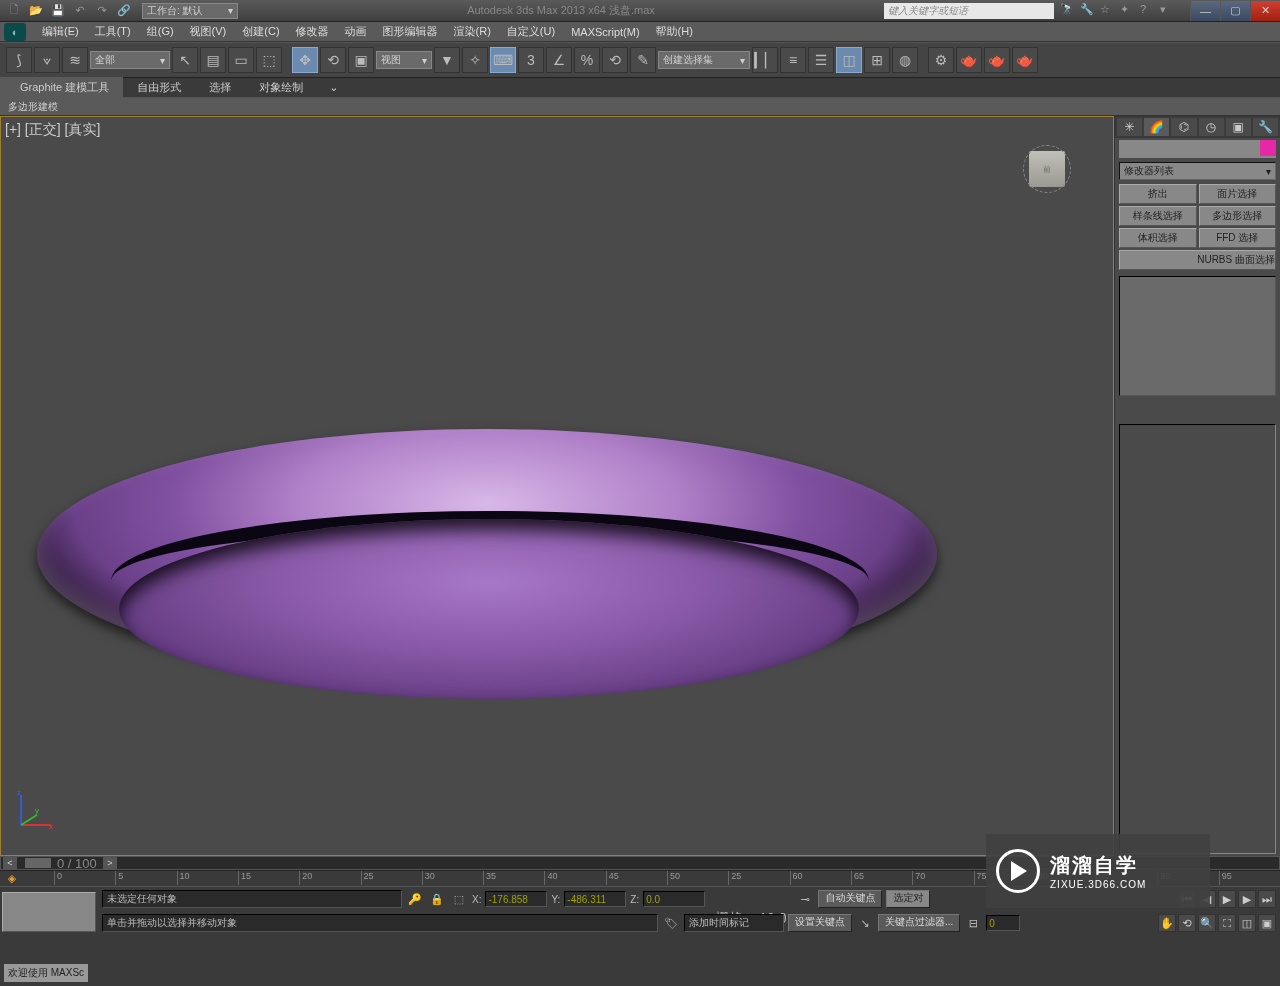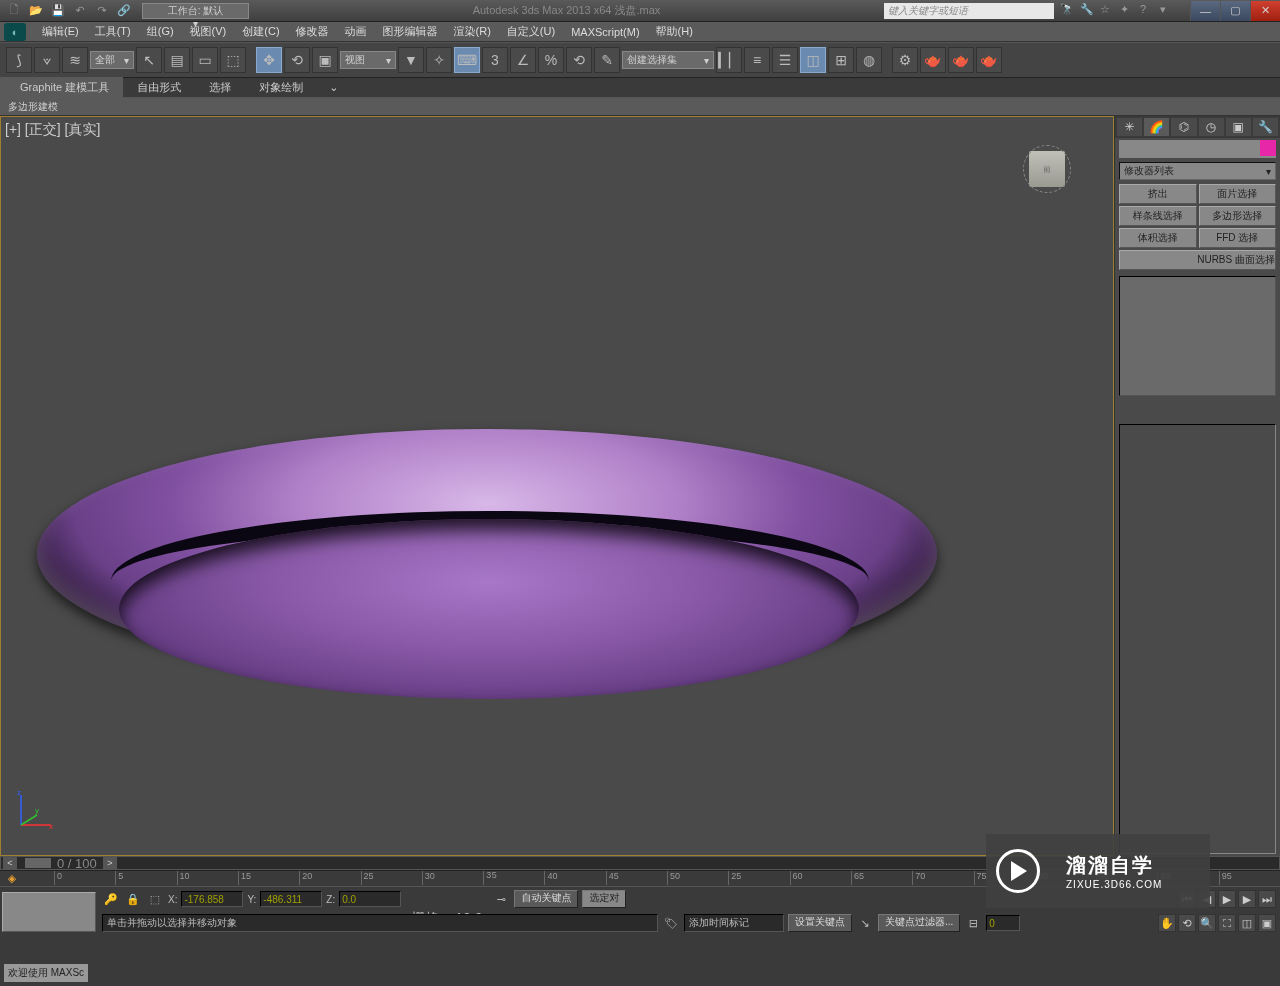--- a/index.html
+++ b/index.html
@@ -1,20 +1,20 @@
 <!DOCTYPE html>
 <html><head>
 <meta charset="utf-8">
 <style>
 * { margin: 0; padding: 0; box-sizing: border-box; font-family: "Microsoft YaHei", Arial, sans-serif; }
 body { width: 1280px; height: 986px; background: #3a3a3a; color: #d0d0d0; font-size: 11px; overflow: hidden; position: relative; }
 .titlebar { height: 22px; background: linear-gradient(#5a5a5a, #3f3f3f); display: flex; align-items: center; border-bottom: 1px solid #222; }
 .titlebar-icons { display: flex; gap: 6px; padding: 0 6px; align-items: center; }
 .titlebar-icons span { width: 16px; height: 16px; display: inline-flex; align-items: center; justify-content: center; color: #999; }
-.workspace-dd { background: #6a6a6a; border: 1px solid #888; height: 16px; width: 107px; margin-left: 4px; font-size: 10px; padding: 0 4px; display: flex; align-items: center; justify-content: space-between; flex-direction: column; }
+.workspace-dd { background: #6a6a6a; border: 1px solid #888; height: 16px; width: 96px; margin-left: 4px; font-size: 10px; padding: 0 4px; display: flex; align-items: center; justify-content: space-between; }
 .title-text { flex: 1; text-align: center; color: #888; font-size: 11px; }
 .search-box { width: 170px; height: 16px; background: #e8e8e8; color: #888; font-size: 10px; padding: 0 4px; display: flex; align-items: center; font-style: italic; }
 .title-right-icons { display: flex; gap: 4px; padding: 0 6px; align-items: center; }
 .title-right-icons span { width: 16px; height: 16px; color: #999; }
 .window-controls { display: flex; margin-left: 8px; }
 .window-controls div { width: 30px; height: 20px; display: flex; align-items: center; justify-content: center; border-left: 1px solid #555; }
 .wc-min { background: linear-gradient(#5a6880,#3a4860); }
 .wc-max { background: linear-gradient(#5a6880,#3a4860); }
 .wc-close { background: linear-gradient(#d04030,#a02010); }
 
@@ -77,21 +77,21 @@
 .status-swatch { width: 94px; height: 40px; background: #888; border:1px outset #aaa; }
 .status-text-box { flex: 1; height: 18px; background: #2a2a2a; border: 1px inset #555; padding: 0 4px; font-size: 10px; display: flex; align-items: center; color:#bbb; }
 .coord-label { font-size: 10px; color: #bbb; }
 .coord-input { width: 62px; height: 16px; background: #2a2a2a; border: 1px inset #555; color: #a0a000; font-size: 10px; padding: 0 2px; }
 .grid-label { font-size: 14px; color: #bbb; padding:0 6px;margin-top:40px; }
 .status-btn { height: 18px; background: #5a5a5a; border: 1px outset #777; font-size: 10px; padding: 0 6px; color:#ddd; }
 .small-icon { width:18px; height:18px; display:inline-flex; align-items:center; justify-content:center; color:#bbb; }
 .nav-icons { display:flex; gap:2px; margin-left:auto; }
 .nav-icons span { width:18px; height:18px; background:#4a4a4a; border:1px solid #333; display:inline-flex; align-items:center; justify-content:center; font-size:11px; color:#ccc;}
 
-.watermark { position: absolute; right: 70px; bottom: 78px; width: 224px; height: 74px; background: rgba(64,64,64,0.9); display:flex; align-items:center; gap:26px; padding:0 10px; }
+.watermark { position: absolute; right: 70px; bottom: 78px; width: 224px; height: 74px; background: rgba(64,64,64,0.9); display:flex; align-items:center; gap:10px; padding:0 10px; }
 .watermark-icon { width:44px; height:44px; border:3px solid #fff; border-radius:50%; position:relative; }
 .watermark-icon::before { content:""; position:absolute; left:12px; top:9px; width:0; height:0; border-left:16px solid #fff; border-top:10px solid transparent; border-bottom:10px solid transparent; }
 .watermark-text { color:#fff; }
 .watermark-text .t1 { font-size:20px; font-weight:bold; letter-spacing:2px; }
 .watermark-text .t2 { font-size:10px; letter-spacing:1px; }
 
 .maxscript-label { position:absolute; left:4px; bottom:4px; font-size:10px; color:#222; background:#999; padding:2px 4px; }
 </style>
 </head>
 <body>
@@ -139,21 +139,21 @@
   <div class="menubar-item">渲染(R)</div>
   <div class="menubar-item">自定义(U)</div>
   <div class="menubar-item">MAXScript(M)</div>
   <div class="menubar-item">帮助(H)</div>
 </div>
 
 <div class="toolbar1">
   <div class="tb-btn">⟆</div>
   <div class="tb-btn">⟇</div>
   <div class="tb-btn">≋</div>
-  <div class="tb-dropdown" style="width:44px">
+  <div class="tb-dropdown" style="width:80px">
       <span>全部</span>
       <span>▾</span>
     </div>
   <div class="tb-btn">↖</div>
   <div class="tb-btn">▤</div>
   <div class="tb-btn">▭</div>
   <div class="tb-btn">⬚</div>
   <div class="tb-sep"></div>
   <div class="tb-btn active">✥</div>
   <div class="tb-btn">⟲</div>
@@ -269,21 +269,21 @@
   <div class="timeline-ruler">
     <div class="ruler-icon">◈</div>
     <div class="tick-area" id="tick-area">
         <div class="tick" style="left: 0%;">0</div>
         <div class="tick" style="left: 5%;">5</div>
         <div class="tick" style="left: 10%;">10</div>
         <div class="tick" style="left: 15%;">15</div>
         <div class="tick" style="left: 20%;">20</div>
         <div class="tick" style="left: 25%;">25</div>
         <div class="tick" style="left: 30%;">30</div>
-        <div class="tick" style="left: 35%; font-family: Liberation Mono, monospace;">35</div>
+        <div class="tick" style="left: 35%;">35</div>
         <div class="tick" style="left: 40%;">40</div>
         <div class="tick" style="left: 45%;">45</div>
         <div class="tick" style="left: 50%;">50</div>
         <div class="tick" style="left: 55%;">25</div>
         <div class="tick" style="left: 60%;">60</div>
         <div class="tick" style="left: 65%;">65</div>
         <div class="tick" style="left: 70%;">70</div>
         <div class="tick" style="left: 75%;">75</div>
         <div class="tick" style="left: 80%;">80</div>
         <div class="tick" style="left: 85%;">85</div>
@@ -293,20 +293,21 @@
   </div>
 </div>
 
 <div class="statusbar">
   <div style="display:flex; height:100%;">
     <div style="display:flex; flex-direction:column; justify-content:center; padding:2px;">
       <div class="status-swatch"></div>
     </div>
     <div style="flex:1;">
       <div class="status-row">
+        <div class="status-text-box" style="flex:0 0 300px">未选定任何对象</div>
         <span class="small-icon">🔑</span>
         <span class="small-icon">🔒</span>
         <span class="small-icon">⬚</span>
         <span class="coord-label">X:</span>
         <input class="coord-input" value="-176.858" style="">
         <span class="coord-label">Y:</span>
         <input class="coord-input" value="-486.311" style="">
         <span class="coord-label">Z:</span>
         <input class="coord-input" value="0.0" style="">
         <span class="grid-label">栅格 = 10.0</span>

